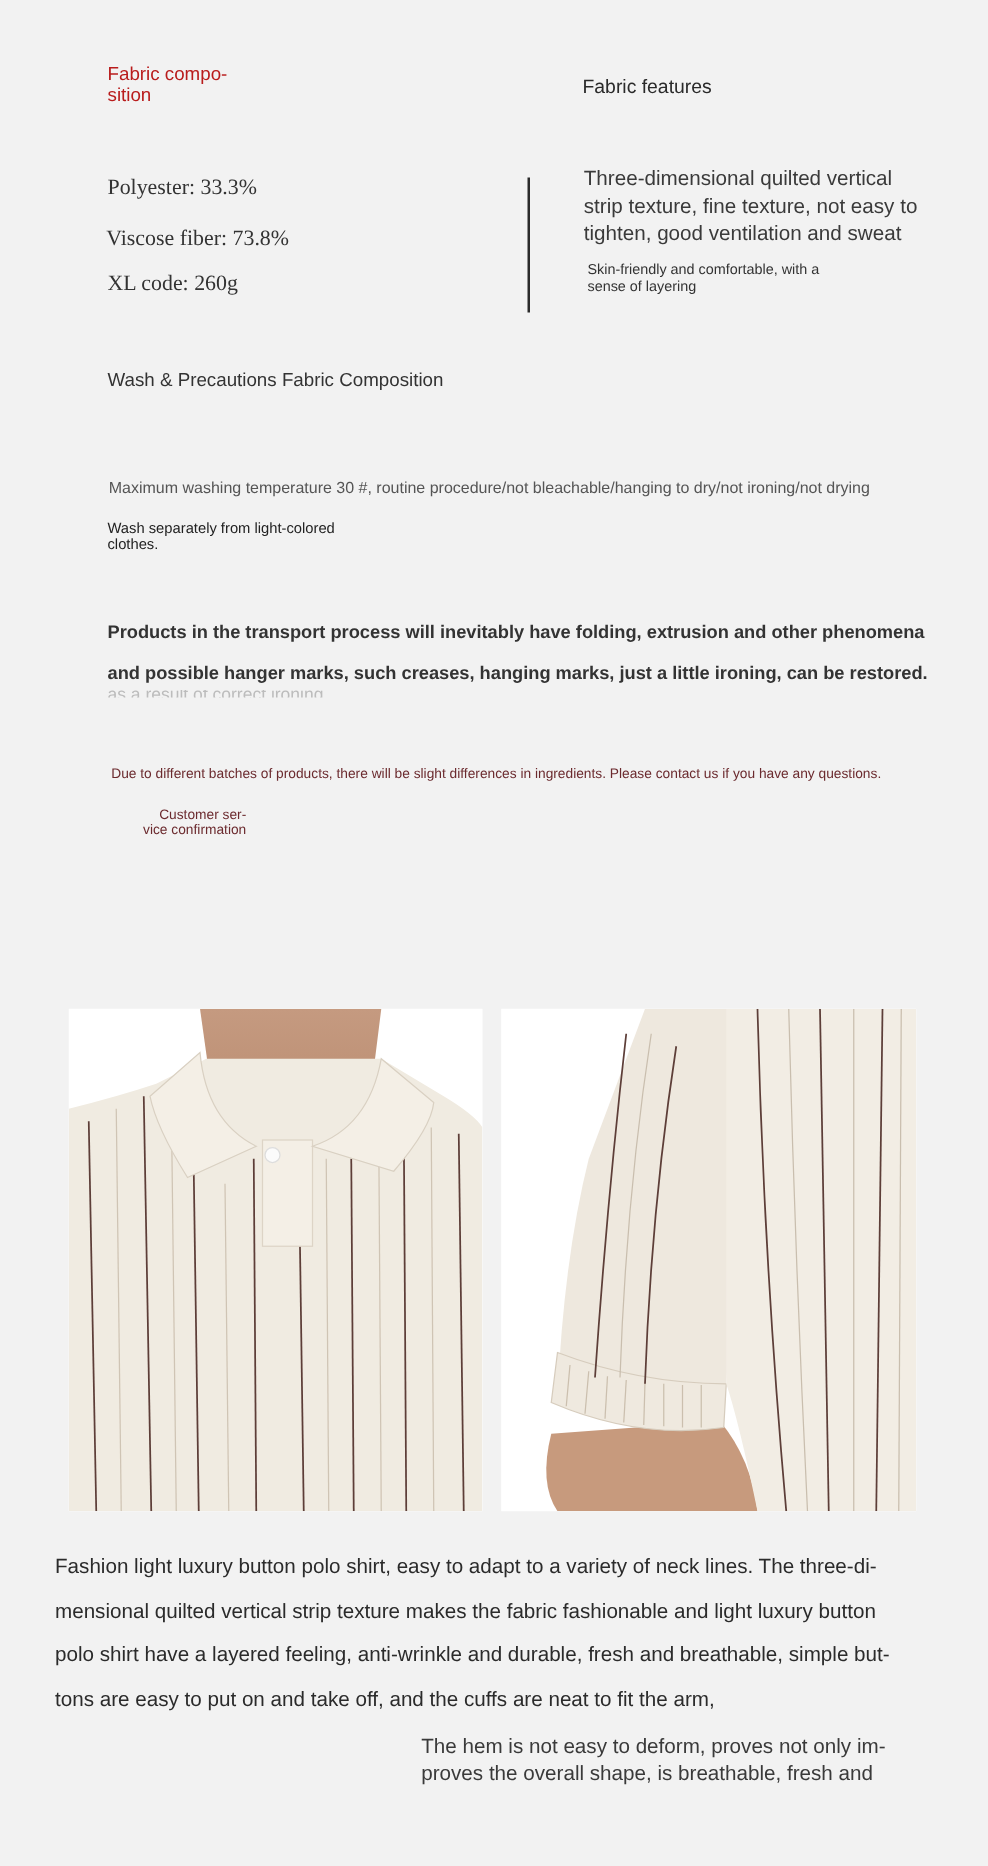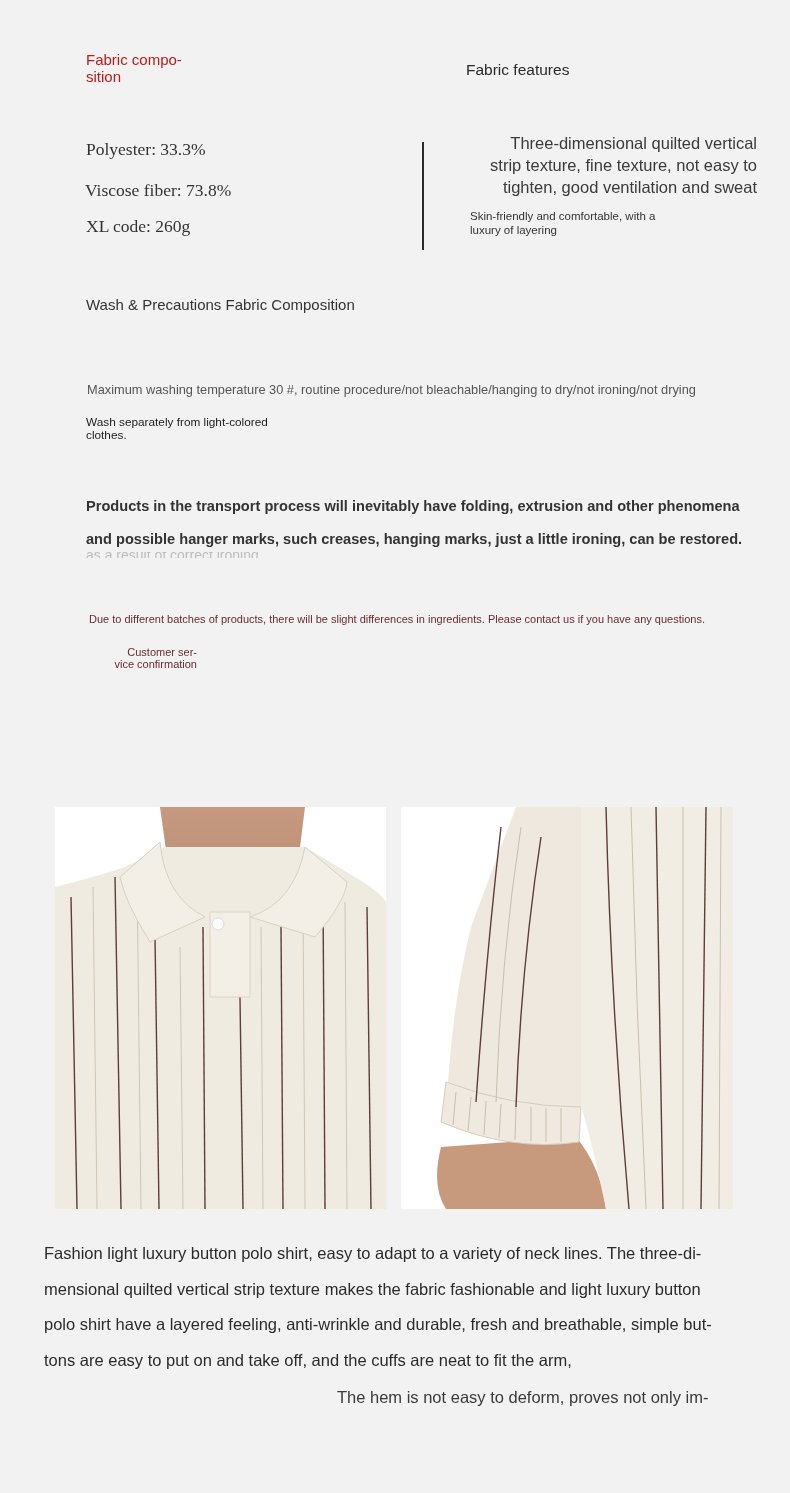--- a/index.html
+++ b/index.html
@@ -10,21 +10,21 @@
     .h-fabric-comp { left: 86px; top: 51px; width: 130px; font-size: 15px; line-height: 17px; color: #b91c1c; }
     .h-fabric-feat { left: 466px; top: 61px; font-size: 15.5px; color: #2a2a2a; }
 
     .comp-line { left: 86px; font-size: 17.5px; color: #333; white-space: nowrap; font-family: Liberation Serif, serif; }
     .comp-0 { top: 139px; }
     .comp-1 { top: 180px; left: 85px; }
     .comp-2 { top: 216px; }
 
     .divider { left: 422px; top: 142px; width: 1.5px; height: 108px; background: #2b2b2b; }
 
-    .feat-main { left: 467px; top: 132px; width: 290px; font-size: 16.5px; line-height: 22px; color: #3a3a3a; text-align: right; }
+    .feat-main { left: 467px; top: 132px; width: 290px; font-size: 16.5px; line-height: 22px; color: #3a3a3a; }
     .feat-sub { left: 470px; top: 210px; width: 220px; font-size: 11.5px; line-height: 13.5px; color: #333; }
 
     .wash-title { left: 86px; top: 296px; font-size: 15px; color: #333; }
     .wash-temp { left: 87px; top: 382px; font-size: 12.8px; color: #555; white-space: nowrap; }
     .wash-sep { left: 86px; top: 416px; width: 200px; font-size: 11.8px; line-height: 13px; color: #222; }
 
     .transport { left: 86px; font-size: 14.6px; color: #333; white-space: nowrap; font-weight: bold; }
     .transport-0 { top: 498px; }
     .transport-1 { top: 531px; }
     .ghost-line { left: 86px; top: 552px; width: 220px; height: 6px; overflow: hidden; }
@@ -57,21 +57,21 @@
 <div class="abs divider"></div>
 
 <div class="abs h-fabric-feat">Fabric features</div>
 <div class="abs feat-main">
   <div>Three-dimensional quilted vertical</div>
   <div>strip texture, fine texture, not easy to</div>
   <div>tighten, good ventilation and sweat</div>
 </div>
 <div class="abs feat-sub">
   <div>Skin-friendly and comfortable, with a</div>
-  <div>luxury of layering</div>
+  <div>sense of layering</div>
 </div>
 
 <div class="abs wash-title">Wash &amp; Precautions Fabric Composition</div>
 <div class="abs wash-temp">Maximum washing temperature 30 #, routine procedure/not bleachable/hanging to dry/not ironing/not drying</div>
 <div class="abs wash-sep">
   <div>Wash separately from light-colored</div>
   <div>clothes.</div>
 </div>
 
 <div class="abs transport transport-0">Products in the transport process will inevitably have folding, extrusion and other phenomena</div>
@@ -167,13 +167,14 @@
 
 <div class="abs desc">
   <p>Fashion light luxury button polo shirt, easy to adapt to a variety of neck lines. The three-di-</p>
   <p>mensional quilted vertical strip texture makes the fabric fashionable and light luxury button</p>
   <p>polo shirt have a layered feeling, anti-wrinkle and durable, fresh and breathable, simple but-</p>
   <p>tons are easy to put on and take off, and the cuffs are neat to fit the arm,</p>
 </div>
 
 <div class="abs hem">
   <p>The hem is not easy to deform, proves not only im-</p>
+  <p>proves the overall shape, is breathable, fresh and</p>
 </div>
 
 </body></html>

